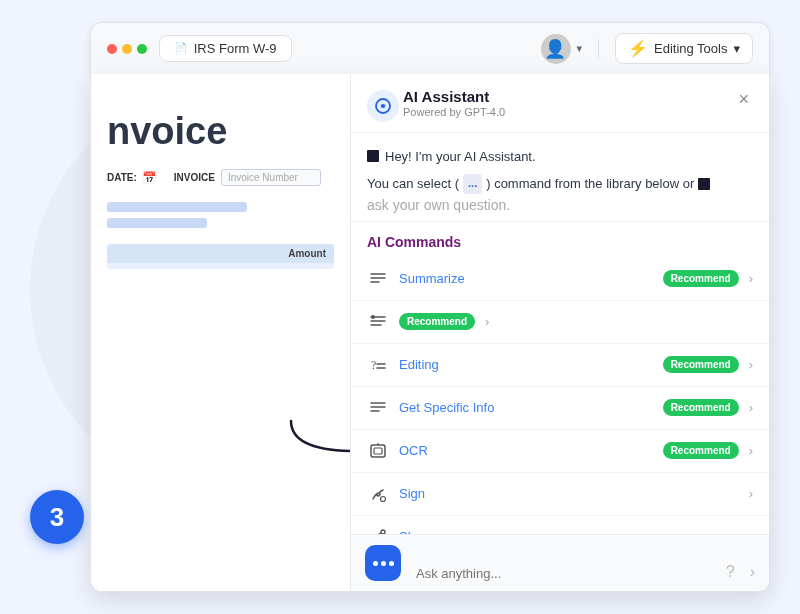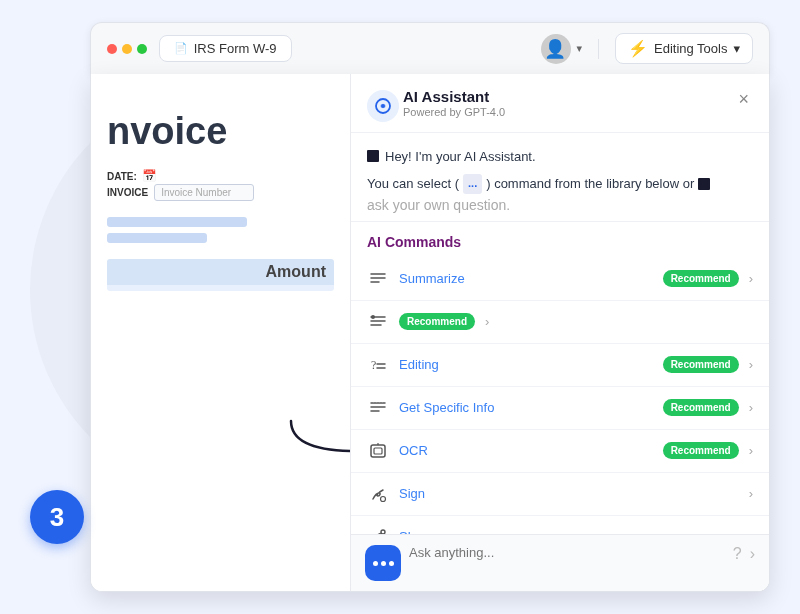--- a/index.html
+++ b/index.html
@@ -168,22 +168,22 @@
     .invoice-title {
       font-size: 38px;
       font-weight: 700;
       color: #2d3748;
       margin-bottom: 16px;
       margin-top: 20px;
     }
 
     .invoice-fields {
       display: flex;
-      flex-direction: column;
-      gap: 1px;
+      flex-direction: row;
+      gap: 16px;
       margin-bottom: 16px;
     }
     .field-row {
       display: flex;
       align-items: center;
       gap: 6px;
       font-size: 11px;
       color: #555;
     }
     .field-label {
@@ -212,21 +212,21 @@
       margin: 6px 0;
     }
 
     .table-section {
       margin-top: 16px;
     }
     .table-header-row {
       display: flex;
       background: #d6e4f7;
       padding: 4px 8px;
-      font-size: 16px;
+      font-size: 10px;
       font-weight: 600;
       color: #444;
       border-radius: 3px 3px 0 0;
     }
     .table-col-amount {
       margin-left: auto;
     }
 
     
     .arrow-decoration {
@@ -386,22 +386,22 @@
       border-radius: 20px;
     }
     .cmd-arrow {
       color: #aaa;
       font-size: 13px;
     }
 
     
     .ai-input-area {
       display: flex;
-      align-items: flex-start;
-      gap: 8px;
+      align-items: flex-end;
+      gap: 15px;
       padding: 10px 14px;
       border-top: 1px solid #e8eaf0;
       background: #f9fafc;
     }
     .dots-btn {
       width: 36px;
       height: 36px;
       border-radius: 10px;
       background: #2563eb;
       display: flex;

